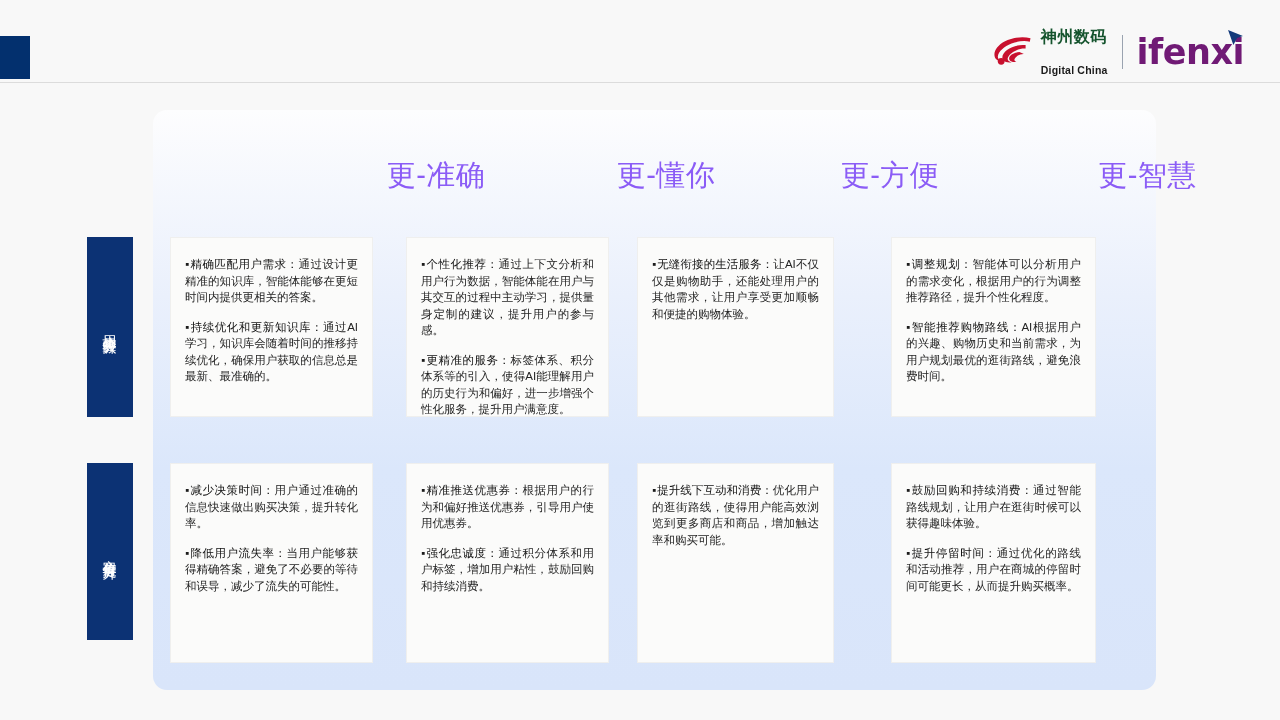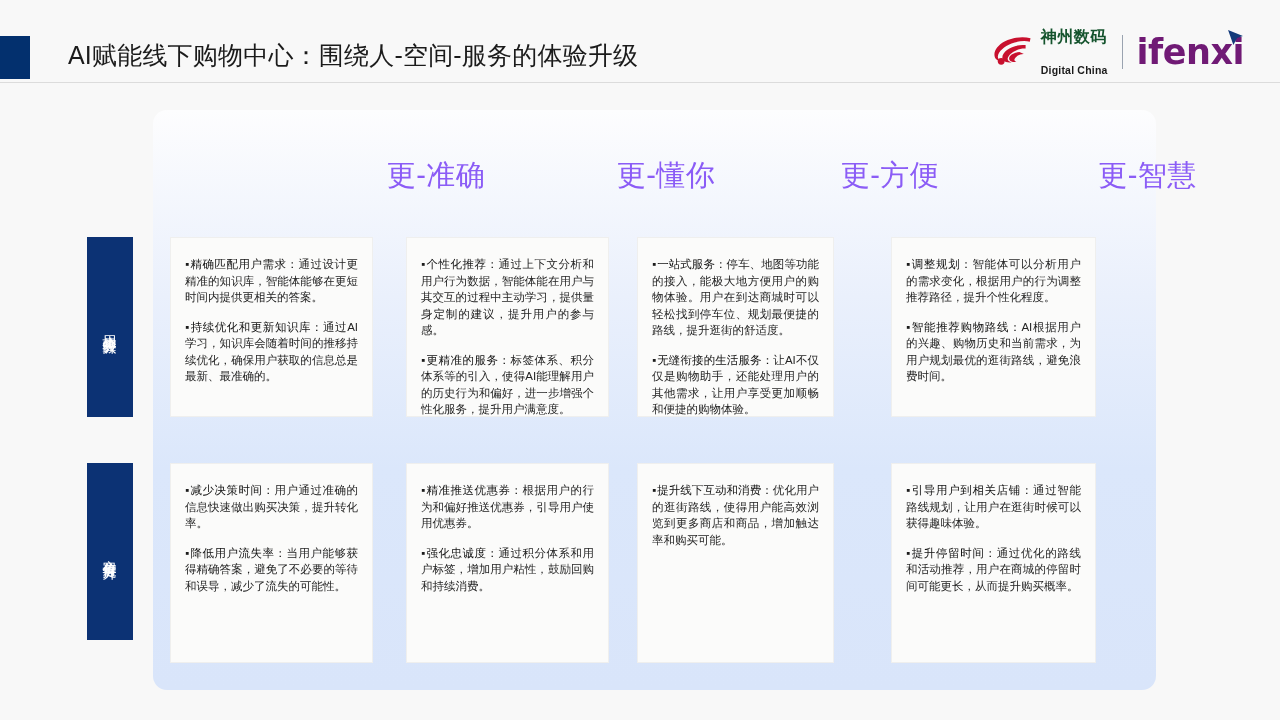--- a/index.html
+++ b/index.html
@@ -182,21 +182,20 @@
     font-weight: 400;
     color: #242424;
   }
 </style>
 </head>
 <body>
 
 <div id="header">
   <div id="accent-block"></div>
 
-  <div id="page-title">AI赋能线下购物中心：围绕人-空间-服务的体验升级</div>
 
   <div id="logo-lockup">
 
     <div id="dc-logo">
       <svg id="dc-mark" viewBox="0 0 42 32">
         <path d="M38.5 2.2C31 0.2 20.5 1.2 12.5 5.6 5.5 9.5 1.5 15.2 2.6 20.2c0.7 3.2 3.6 5.2 7.6 5.6-3.1-1.3-4.7-3.3-4.3-5.9 0.7-4.3 6.2-9.3 13.6-12.3 6.4-2.6 13.1-3.2 18.3-1.9z" fill="#c8102e"></path>
         <path d="M33.6 9.1C27.4 8.3 19.9 10.3 15 14.1c-4.4 3.4-5.9 7.5-3.6 10.2 1.6 1.9 4.7 2.6 8.2 2.1-2.4-0.5-3.8-1.6-3.9-3.3-0.2-2.6 2.9-6 7.4-8.2 3.6-1.8 7.5-2.6 10.5-2.3z" fill="#c8102e"></path>
         <path d="M27.4 16.1c-3.9 0.1-7.8 1.8-9.5 4.2-1.5 2.1-0.8 4.2 1.6 5.2 1.4 0.6 3.2 0.7 4.9 0.3-1.5-0.5-2.2-1.4-1.9-2.5 0.4-1.7 2.9-3.7 5.8-4.7 1.3-0.4 2.6-0.6 3.6-0.5z" fill="#c8102e"></path>
         <circle cx="9.2" cy="25.3" r="3.4" fill="#c8102e"></circle>
       </svg>
@@ -243,23 +242,20 @@
   <div class="bullet">
     <span class="dot">▪</span><span class="term">个性化推荐：</span><span class="body">通过上下文分析和用户行为数据，智能体能在用户与其交互的过程中主动学习，提供量身定制的建议，提升用户的参与感。</span>
   </div>
   <div class="bullet">
     <span class="dot">▪</span><span class="term">更精准的服务：</span><span class="body">标签体系、积分体系等的引入，使得AI能理解用户的历史行为和偏好，进一步增强个性化服务，提升用户满意度。</span>
   </div>
 </div>
 
 <div class="card r1 k3">
   <div class="bullet">
-    <span class="dot">▪</span><span class="term">一站式服务：</span><span class="body">停车、地图等功能的接入，能极大地方便用户的购物体验。用户在到达商城时可以轻松找到停车位、规划最便捷的路线，提升逛街的舒适度。</span>
-  </div>
-  <div class="bullet">
     <span class="dot">▪</span><span class="term">无缝衔接的生活服务：</span><span class="body">让AI不仅仅是购物助手，还能处理用户的其他需求，让用户享受更加顺畅和便捷的购物体验。</span>
   </div>
 </div>
 
 <div class="card r1 k4">
   <div class="bullet">
     <span class="dot">▪</span><span class="term">调整规划：</span><span class="body">智能体可以分析用户的需求变化，根据用户的行为调整推荐路径，提升个性化程度。</span>
   </div>
   <div class="bullet">
     <span class="dot">▪</span><span class="term">智能推荐购物路线：</span><span class="body">AI根据用户的兴趣、购物历史和当前需求，为用户规划最优的逛街路线，避免浪费时间。</span>
@@ -285,18 +281,18 @@
 </div>
 
 <div class="card r2 k3">
   <div class="bullet">
     <span class="dot">▪</span><span class="term">提升线下互动和消费：</span><span class="body">优化用户的逛街路线，使得用户能高效浏览到更多商店和商品，增加触达率和购买可能。</span>
   </div>
 </div>
 
 <div class="card r2 k4">
   <div class="bullet">
-    <span class="dot">▪</span><span class="term">引导用户到相关店铺：</span><span class="body">通过智能路线规划，让用户在逛街时候可以获得趣味体验。</span>
+    <span class="dot">▪</span><span class="term">鼓励回购和持续消费：</span><span class="body">通过智能路线规划，让用户在逛街时候可以获得趣味体验。</span>
   </div>
   <div class="bullet">
     <span class="dot">▪</span><span class="term">提升停留时间：</span><span class="body">通过优化的路线和活动推荐，用户在商城的停留时间可能更长，从而提升购买概率。</span>
   </div>
 </div>
 
 </body></html>

